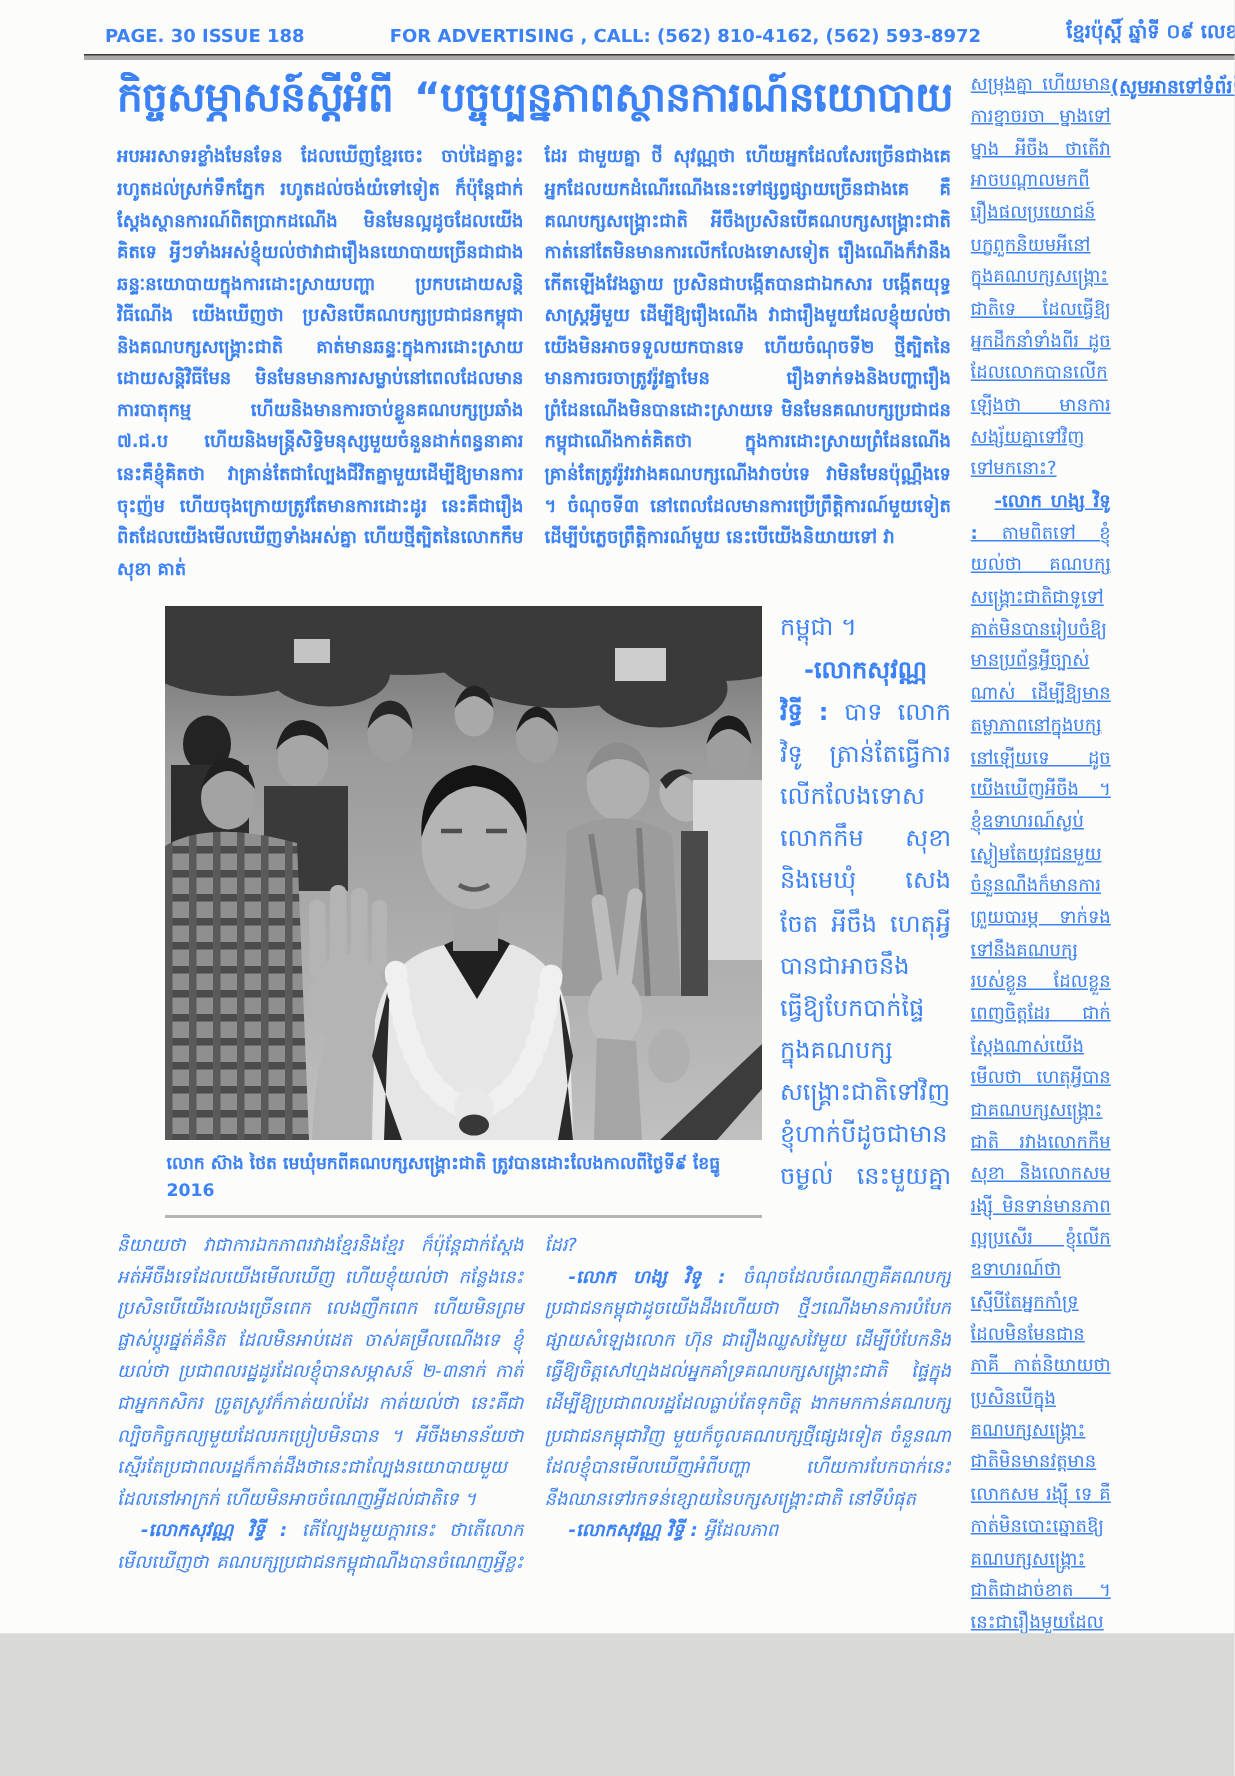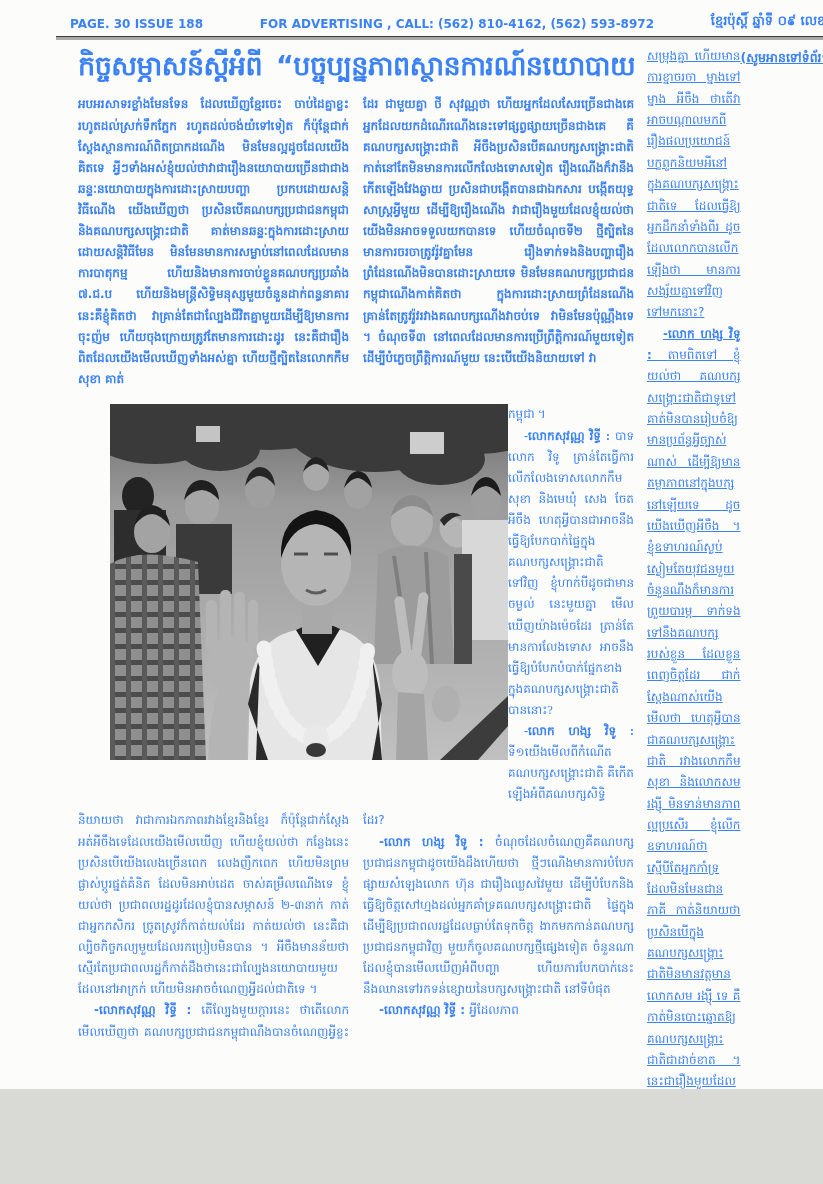--- a/index.html
+++ b/index.html
@@ -13,33 +13,33 @@
   
   .main{display:flex;gap:13px;padding:6px 14px 0 30px;align-items:flex-start;}
   .left-region{width:556px;flex:0 0 556px;}
   .col3{width:210px;flex:1;display:flex;height:1085px;text-decoration:underline;}
   .col3-text{flex:1;overflow:hidden;font-size:12px;line-height:1.78;text-align:justify;}
   .headline{font-size:27px;line-height:1.35;font-weight:bold;margin:2px 0 10px 0;
         white-space:nowrap;overflow:hidden;letter-spacing:-0.5px;}
   .headline .quoted{margin-left:14px;}
   .two-col{column-count:2;column-gap:14px;font-size:12px;line-height:1.76;text-align:justify;}
   .top-block{height:302px;overflow:hidden;font-weight:bold;}
-  .bottom-block{height:336px;overflow:hidden;margin-top:8px;}
+  .bottom-block{height:336px;overflow:hidden;margin-top:8px;font-style:italic;}
   .para{margin:0;text-indent:16px;}
   .para.flush{text-indent:0;}
   .speaker{font-weight:bold;}
   
   .photo-row{display:flex;margin-top:8px;}
   .photo-wrap{margin-left:32px;width:398px;flex:0 0 398px;}
   .photo-frame{width:398px;height:356px;background:#888;overflow:hidden;}
   .photo-frame svg{display:block;width:100%;height:100%;}
   .caption{font-weight:bold;font-size:11.5px;line-height:1.5;padding:7px 1px 8px 1px;
         border-bottom:2px solid #b5b5b5;margin:0;}
-  .side-strip{flex:1;height:398px;overflow:hidden;
-        font-size:12px;line-height:1.76;text-align:justify;font-family:Liberation Serif, serif;}
+  .side-strip{flex:1;margin-left:12px;height:398px;overflow:hidden;
+        font-size:16px;line-height:1.76;text-align:justify;}
   .continuation{text-align:center;font-weight:bold;font-size:12.5px;padding:4px 0 0 0;}
 </style>
 </head>
 <body>
 
 <div class="page">
 
   <div class="masthead-bar">
     <span>PAGE. 30  ISSUE 188</span>
     <span>FOR ADVERTISING ,  CALL: (562) 810-4162, (562) 593-8972</span>
@@ -152,20 +152,21 @@
                   <rect x="305" y="188" width="10" height="66" rx="5" transform="rotate(7 310 221)"></rect>
                   <ellipse cx="300" cy="270" rx="18" ry="24"></ellipse>
                   <path d="M286,356 L288,288 L314,290 L318,356 Z" fill="#a5a5a5"></path>
                 </g>
               </g>
 
               <path d="M398,292 L330,356 L368,356 L398,322 Z" fill="#3c3c3c"></path>
               <ellipse cx="336" cy="300" rx="14" ry="18" fill="#b0b0b0"></ellipse>
             </svg>
           </div>
+          <figcaption class="caption">លោក ស៊ាង ថៃត មេឃុំមកពីគណបក្សសង្គ្រោះជាតិ ត្រូវបានដោះលែងកាលពីថ្ងៃទី៩ ខែធ្នូ 2016</figcaption>
         </figure>
         <div class="side-strip">
             <p class="para flush">កម្ពុជា ។</p>
             <p class="para"><b class="speaker">-លោកសុវណ្ណ វិទ្ធី : </b>បាទ លោក វិទូ ត្រាន់តែធ្វើការលើកលែងទោសលោកកឹម សុខា និងមេឃុំ សេង ចែត អីចឹង ហេតុអ្វីបានជាអាចនឹងធ្វើឱ្យបែកបាក់ផ្ទៃក្នុងគណបក្សសង្គ្រោះជាតិទៅវិញ ខ្ញុំហាក់បីដូចជាមានចម្ងល់ នេះមួយគ្នា មើលឃើញយ៉ាងម៉េចដែរ ត្រាន់តែមានការលែងទោស អាចនឹងធ្វើឱ្យបំបែកបំបាក់ផ្នែកខាងក្នុងគណបក្សសង្គ្រោះជាតិបាននោះ?</p>
             <p class="para"><b class="speaker">-លោក ហង្ស វិទូ : </b>ទី១យើងមើលពីកំណើតគណបក្សសង្គ្រោះជាតិ គឺកើតឡើងអំពីគណបក្សសិទ្ធិមនុស្ស បូកជាមួយគណបក្សសម រង្ស៊ី ។ យើងឃើញថានៅក្នុងគណបក្សសង្គ្រោះជាតិណឹងគឺមានក្រុមមនុស្ស២ក្រុម ១កាំទ្រលោក សម រង្ស៊ី ហើយ១ទៀតកាំទ្រលោក កឹម សុខា ។ ក្រុមទាំងពីរណឹងមិនទាន់ចូលគ្នាទាំងព្រលឹងទេ មានន័យថាត្រាន់តែខាងផ្នែកក្រុមរូបរាងកាយ ក៏ប៉ុន្តែចិត្តពេលខ្លះនៅប្រឆាំងគ្នា នេះជារឿងមួយដែលយល់ថា វានៅតែមានការបែកបាក់</p>
           </div>
       </div>
 
       <div class="two-col bottom-block">
           <p class="para flush">និយាយថា វាជាការឯកភាពរវាងខ្មែរនិងខ្មែរ ក៏ប៉ុន្តែជាក់ស្តែងអត់អីចឹងទេដែលយើងមើលឃើញ ហើយខ្ញុំយល់ថា កន្លែងនេះប្រសិនបើយើងលេងច្រើនពេក លេងញឹកពេក ហើយមិនព្រមផ្លាស់ប្តូរផ្នត់គំនិត ដែលមិនអាប់ដេត ចាស់គម្រឹលណើងទេ ខ្ញុំយល់ថា ប្រជាពលរដ្ឋដូរដែលខ្ញុំបានសម្ភាសន៍ ២-៣នាក់ កាត់ជាអ្នកកសិករ ច្រូតស្រូវក៏កាត់យល់ដែរ កាត់យល់ថា នេះគឺជាល្បិចកិច្ចកល្យមួយដែលរកប្រៀបមិនបាន ។ អីចឹងមានន័យថា ស្មើរតែប្រជាពលរដ្ឋក៏កាត់ដឹងថានេះជាល្បែងនយោបាយមួយដែលនៅអាក្រក់ ហើយមិនអាចចំណេញអ្វីដល់ជាតិទេ ។</p>

